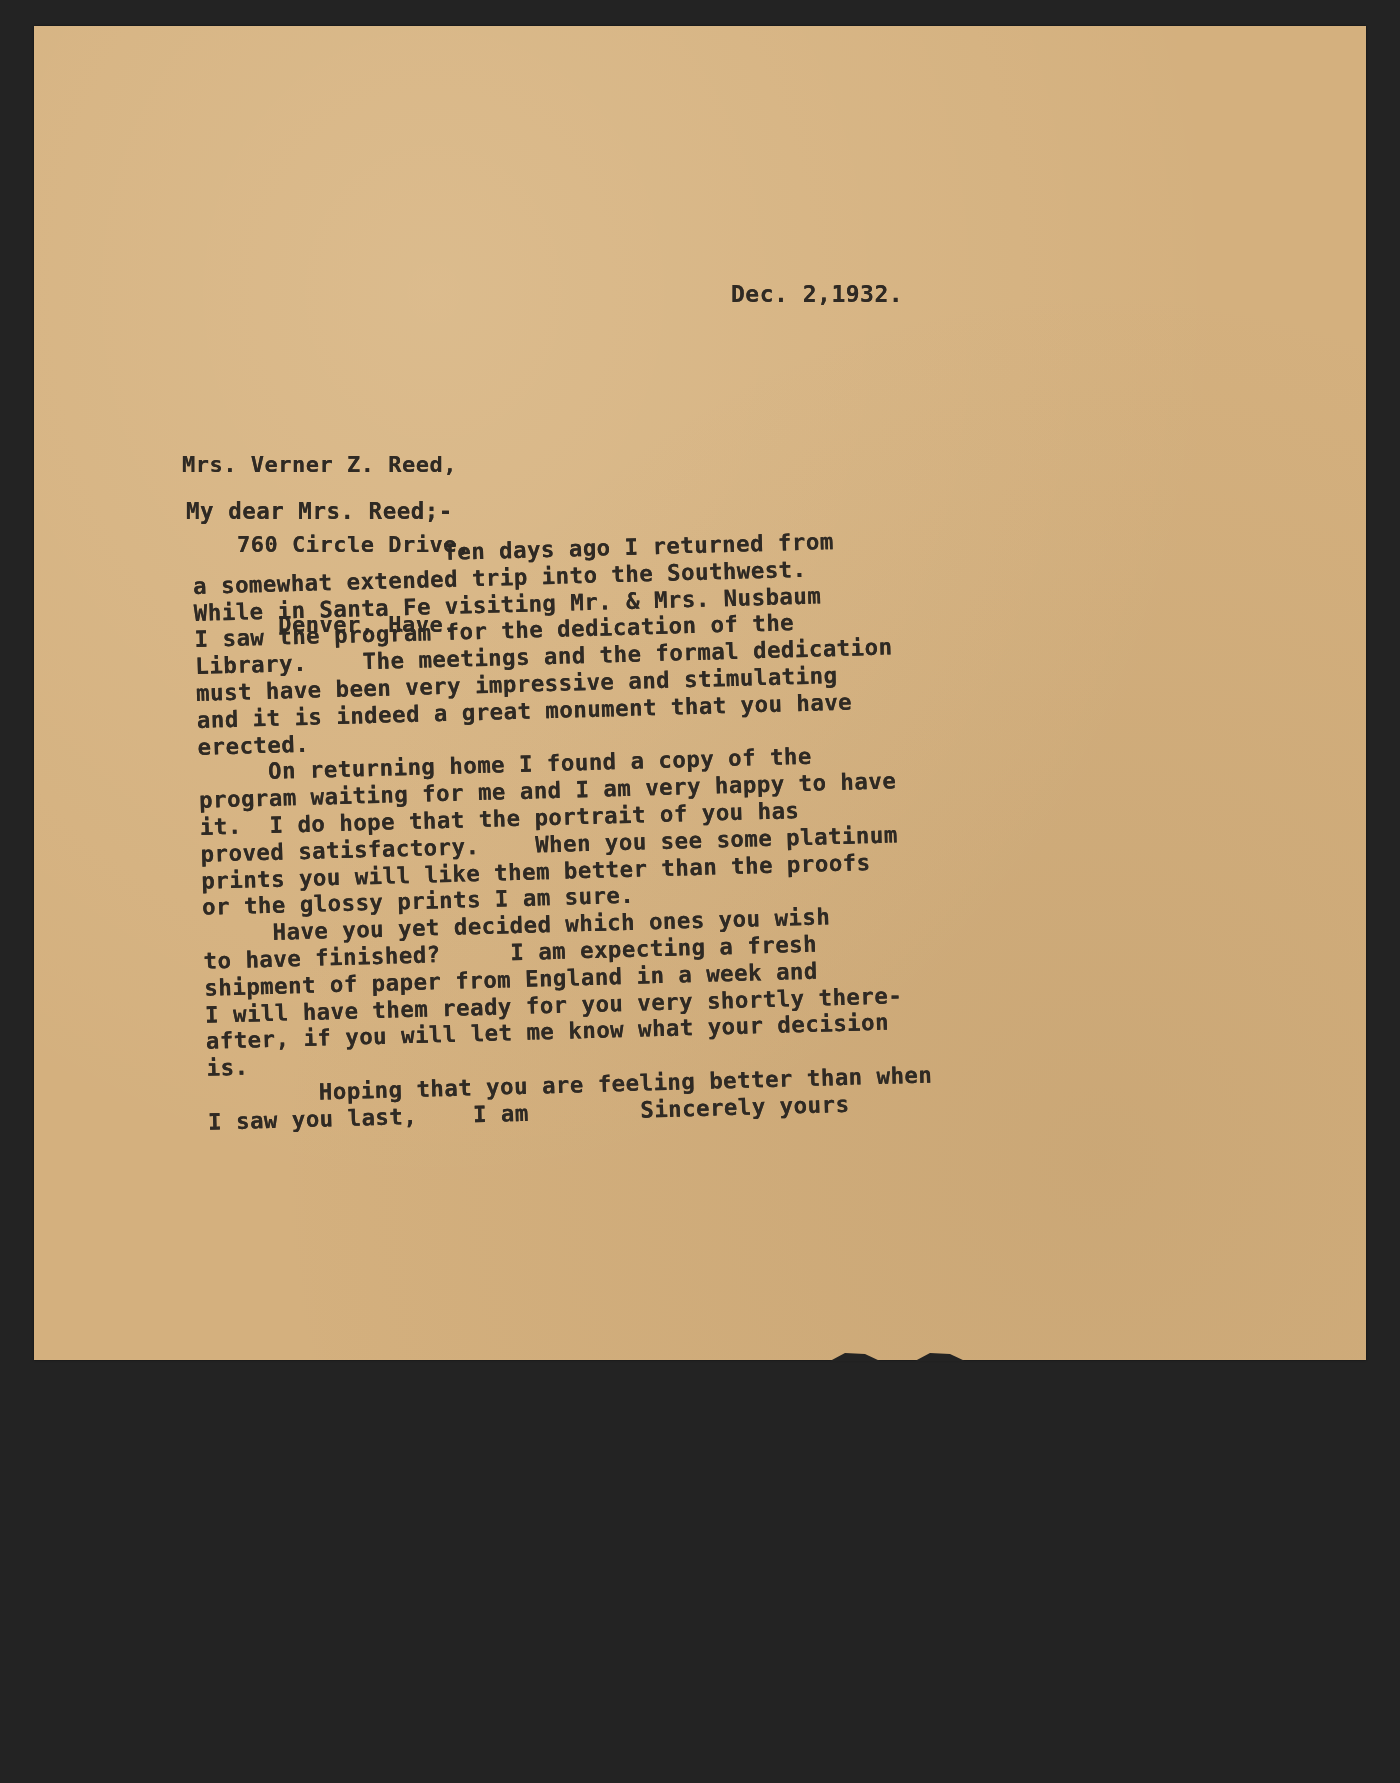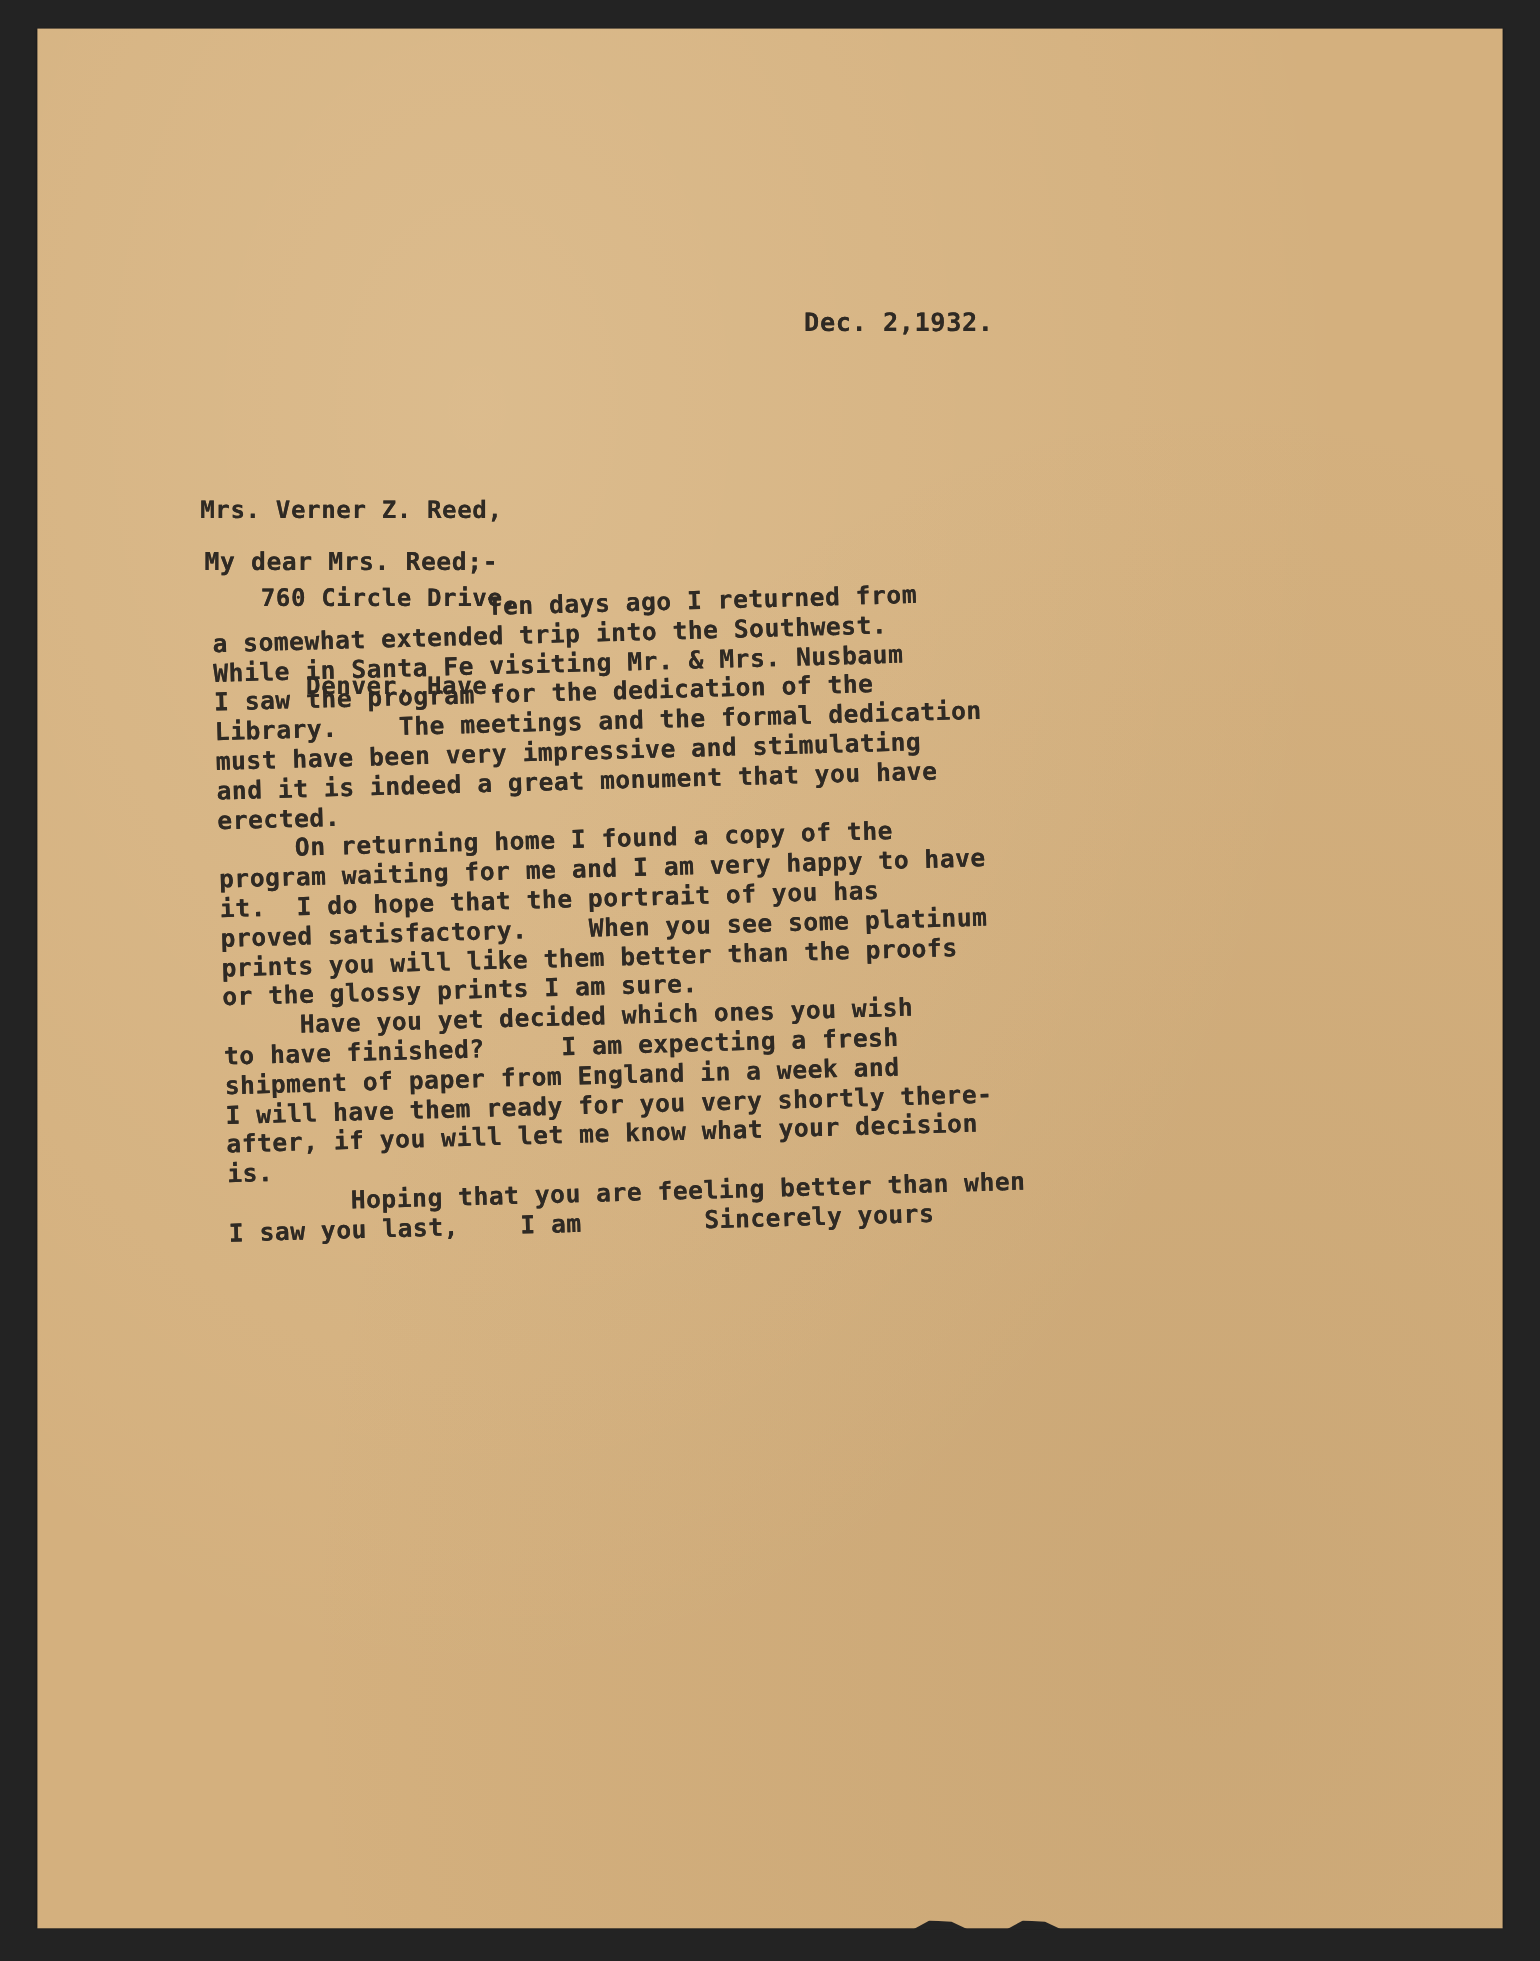--- a/index.html
+++ b/index.html
@@ -12,21 +12,21 @@
     body {
       background: #232323;
       position: relative;
       font-family: "DejaVu Sans Mono", "Liberation Mono", monospace;
     }
     .paper {
       position: absolute;
       left: 34px;
       top: 26px;
       width: 1332px;
-      height: 1727px;
+      height: 1334px;
       background: #d4b07e;
       background-image:
         radial-gradient(ellipse at 30% 20%, rgba(255,240,210,0.18), rgba(0,0,0,0) 60%),
         radial-gradient(ellipse at 80% 85%, rgba(120,90,50,0.10), rgba(0,0,0,0) 55%);
       box-shadow: 0 0 2px rgba(0,0,0,0.6);
     }
     .tear {
       position: absolute;
       bottom: -1px;
       width: 50px;

